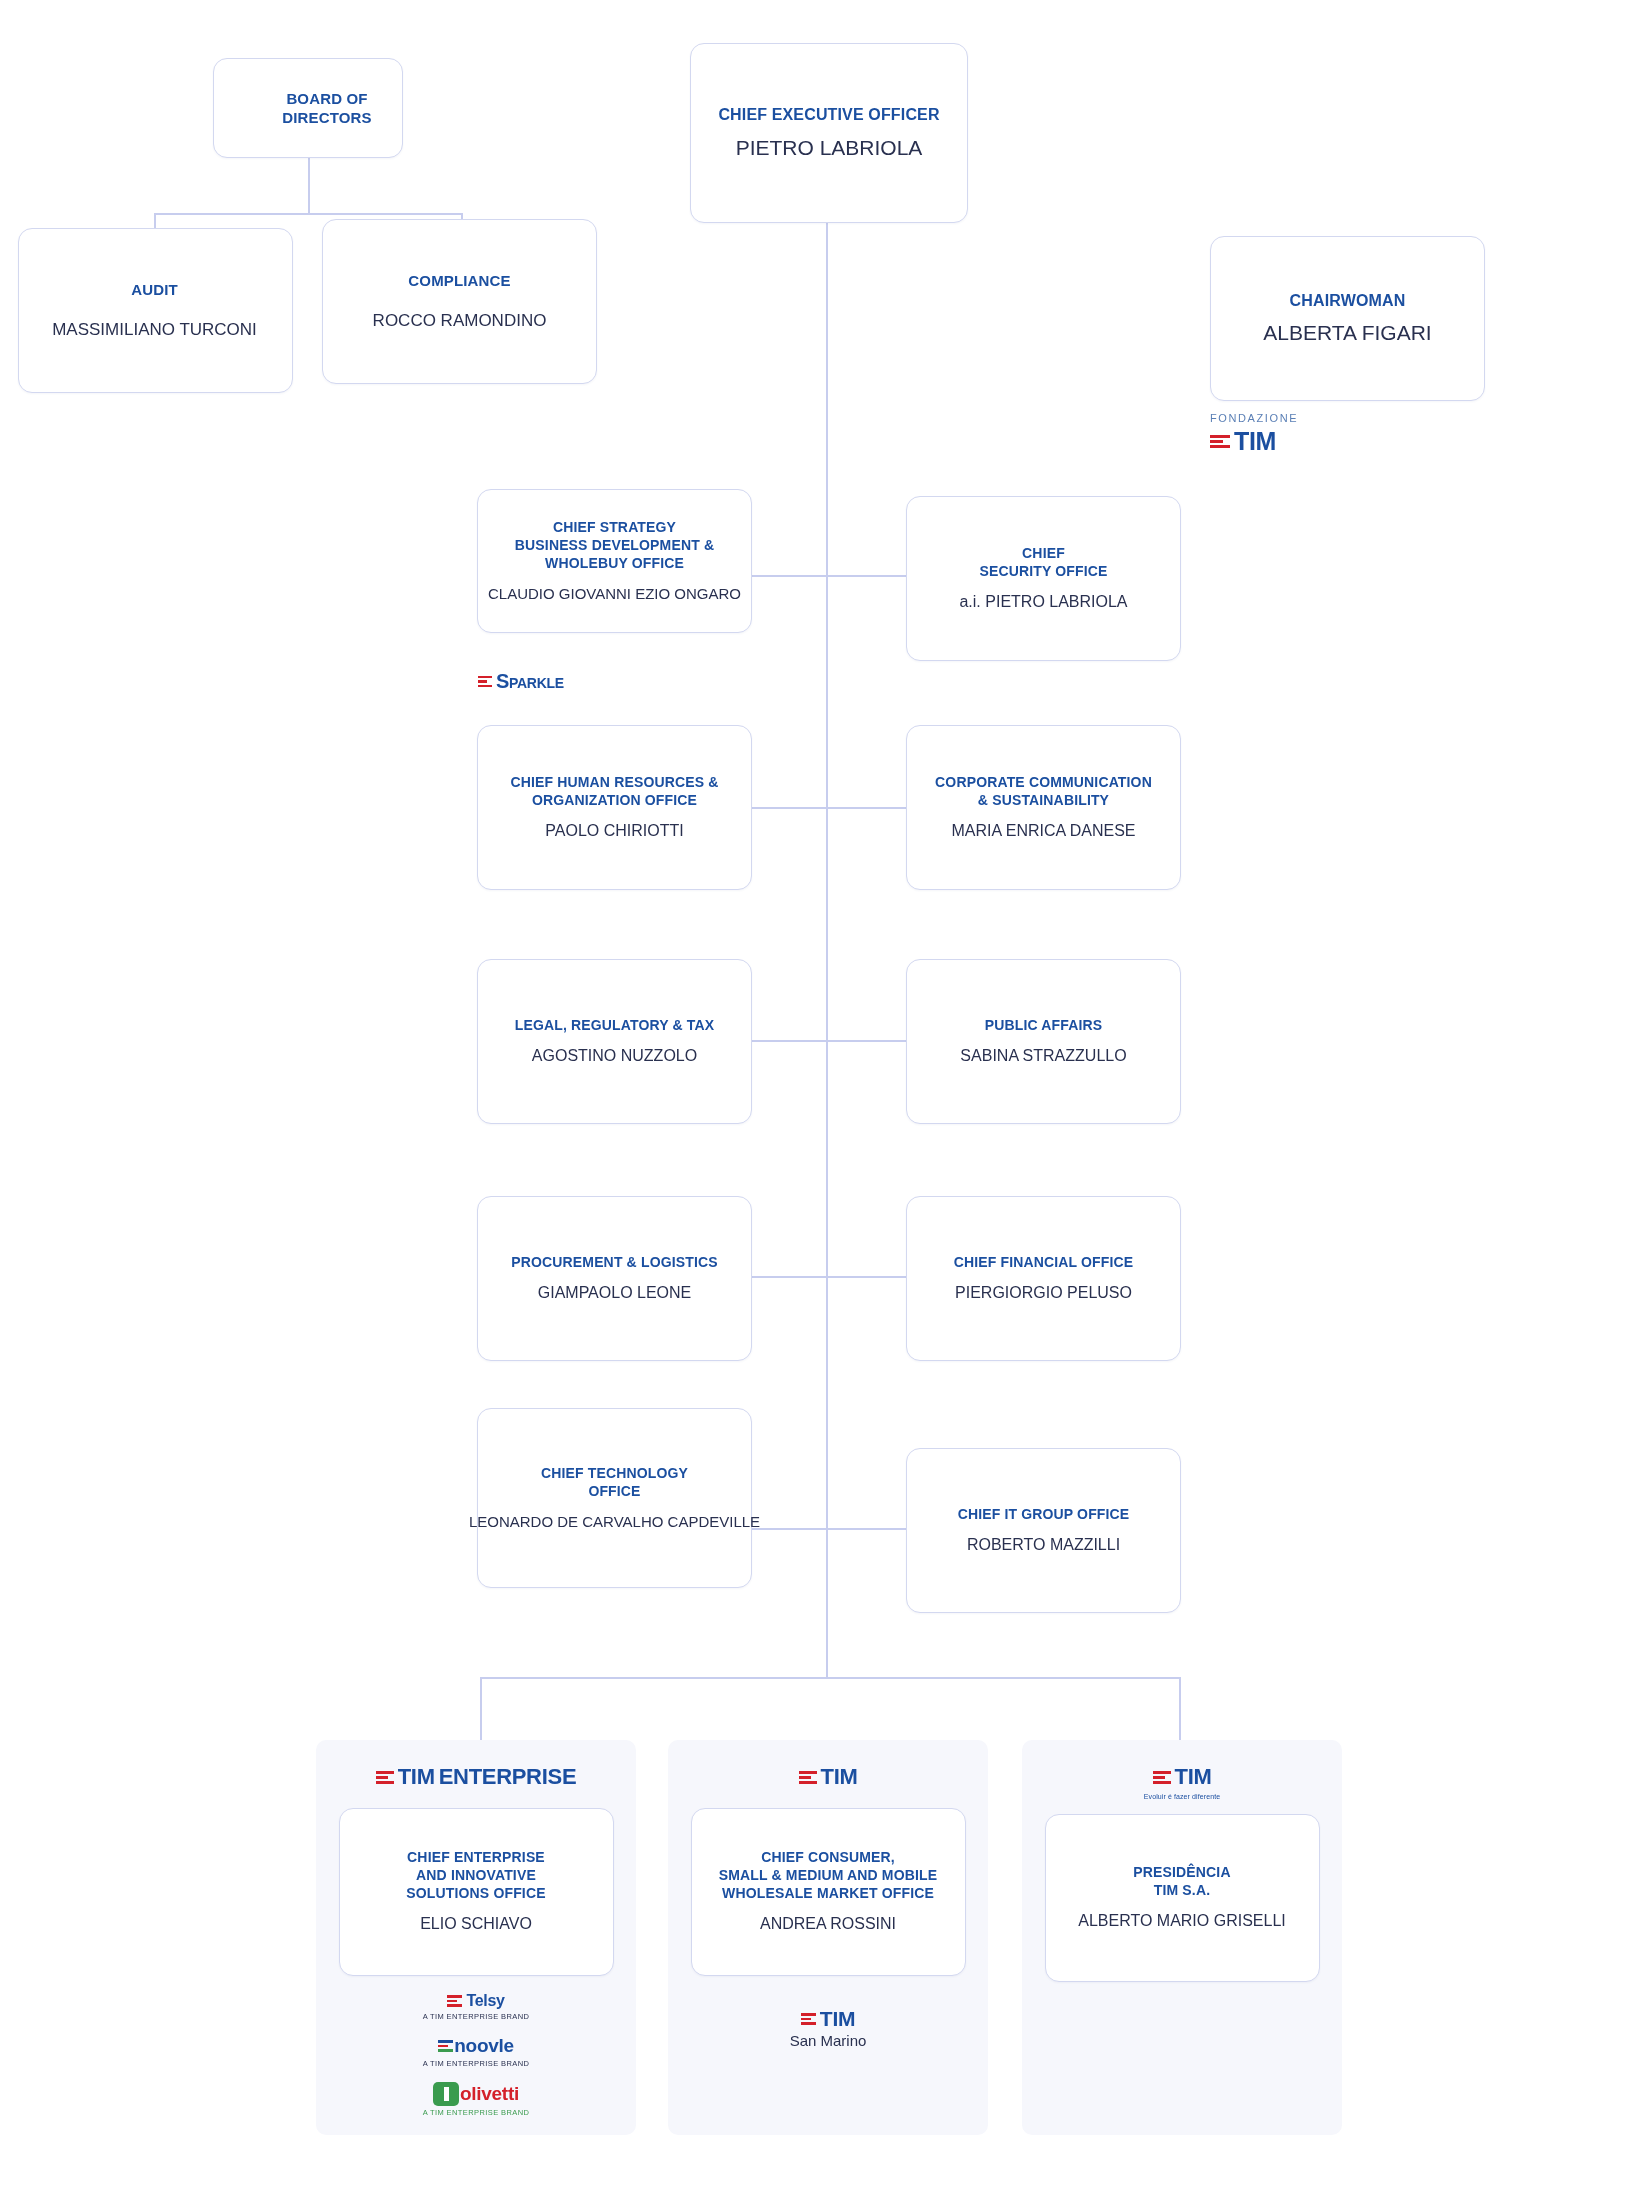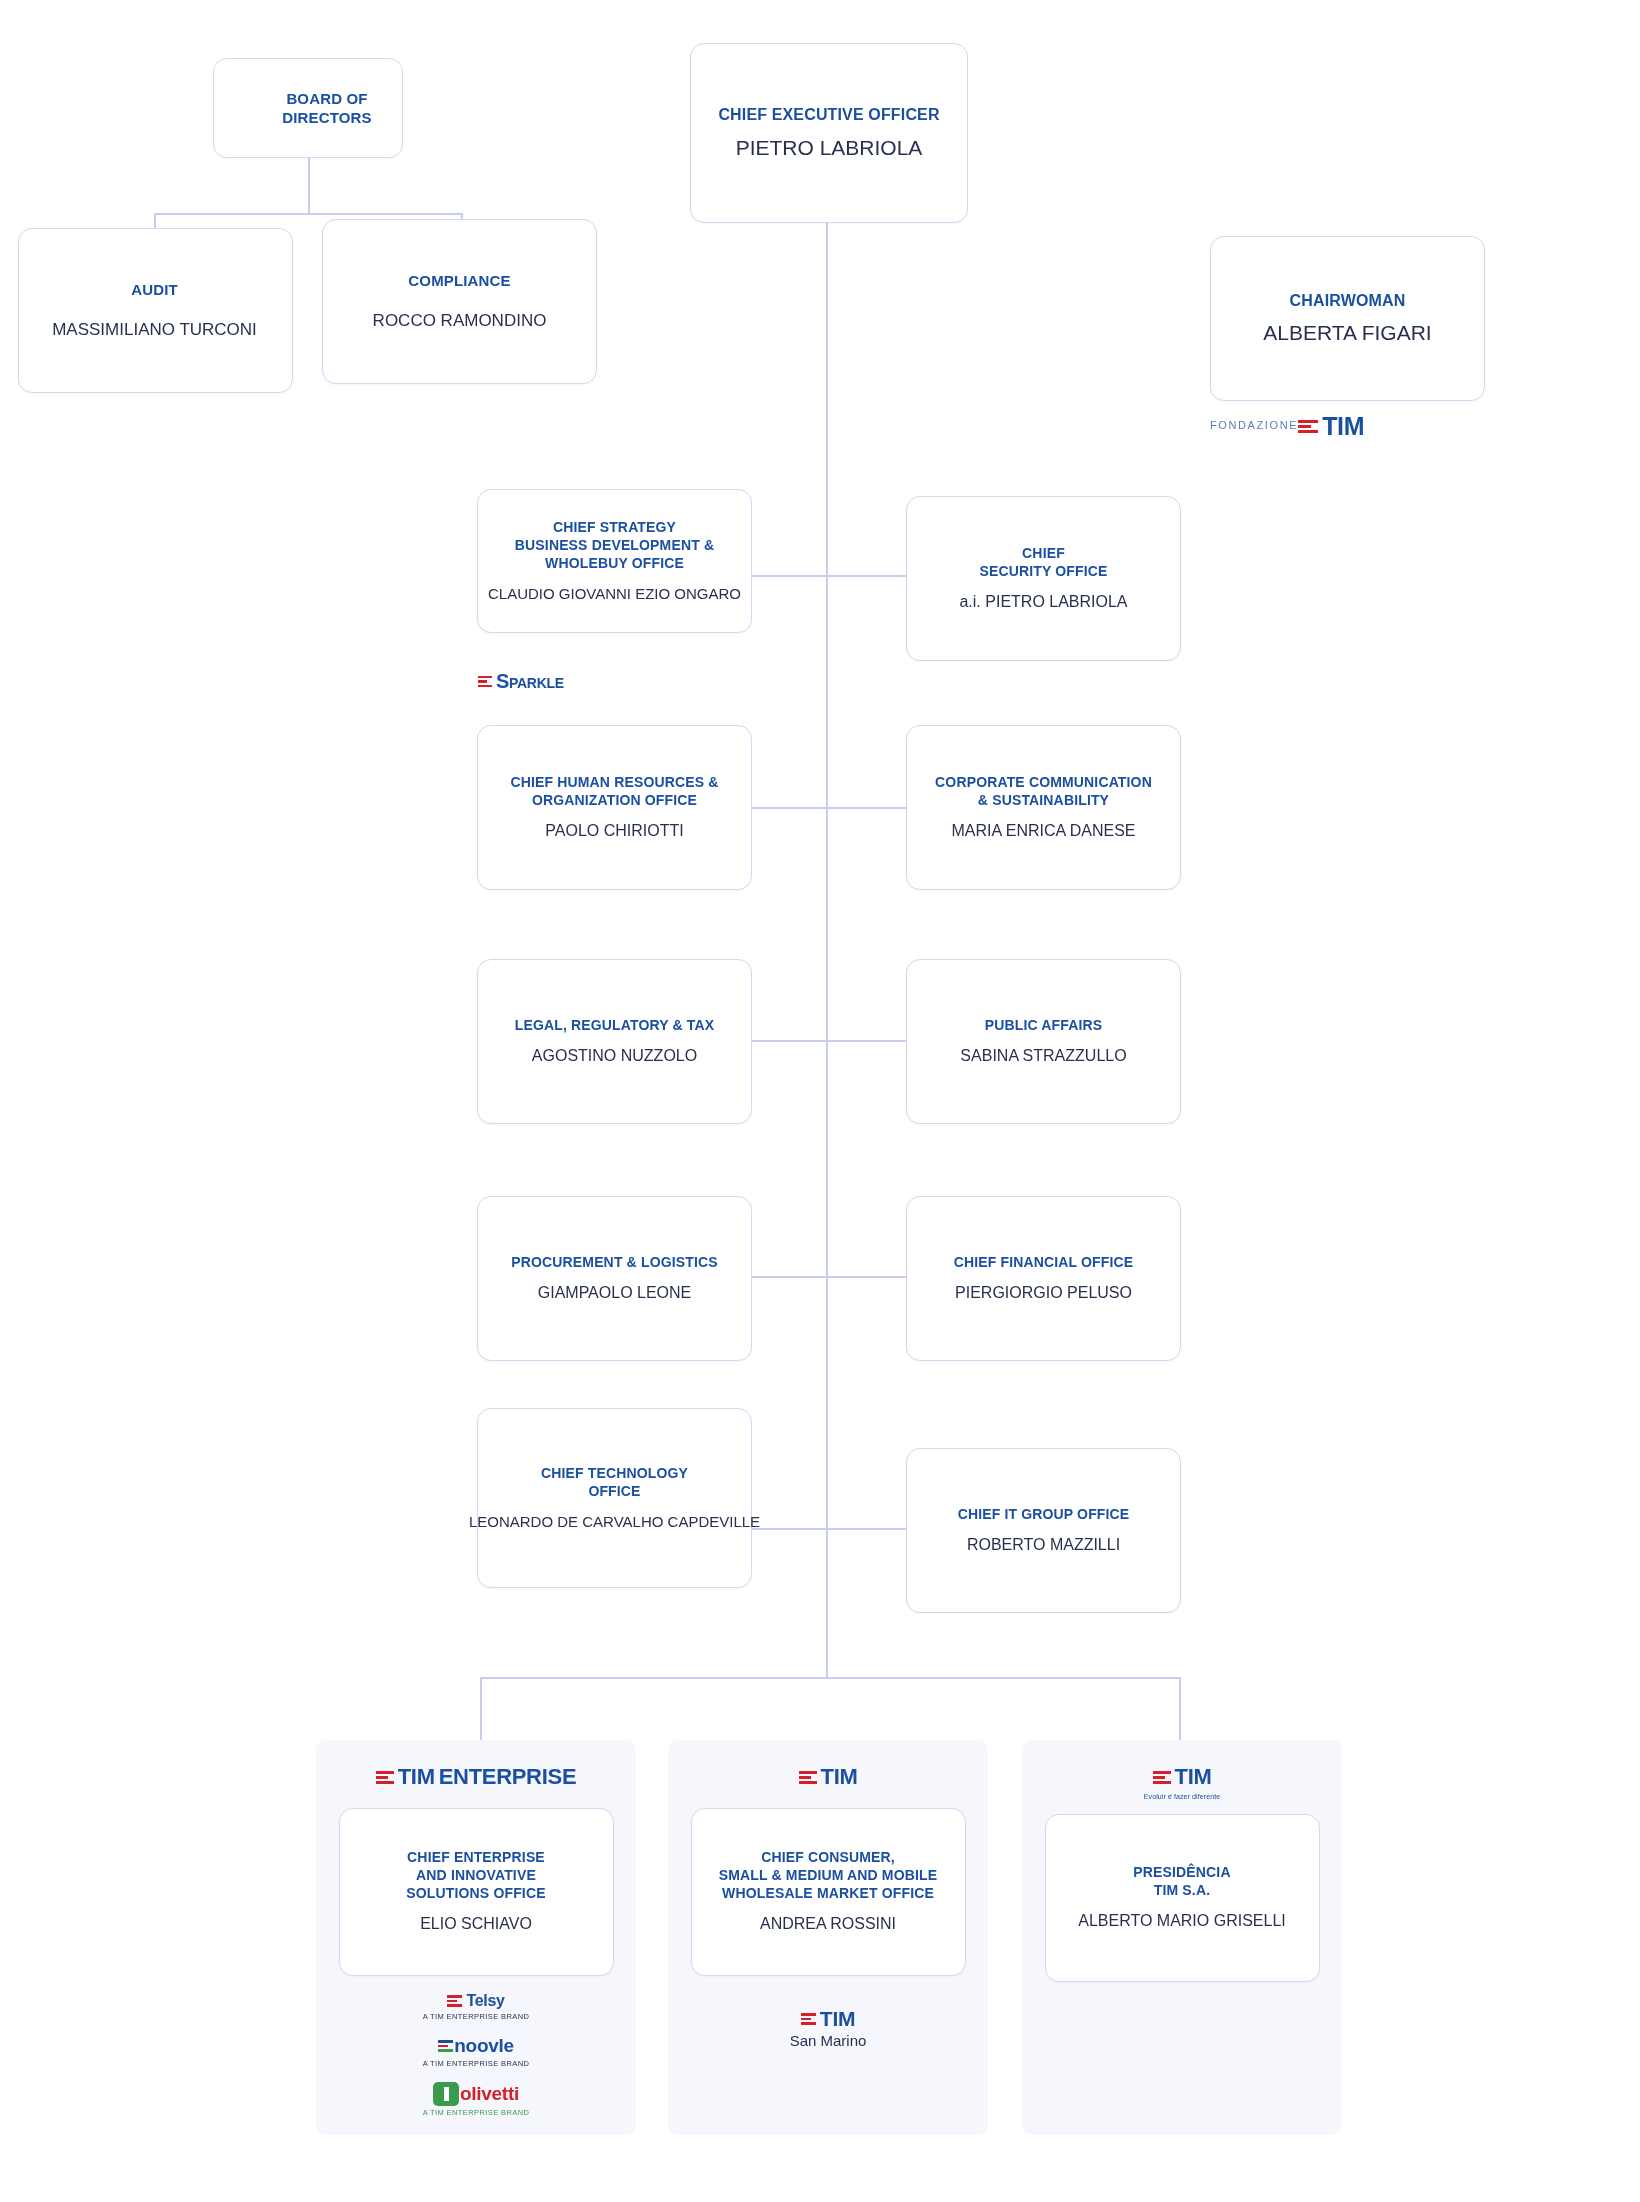--- a/index.html
+++ b/index.html
@@ -97,22 +97,22 @@
   .fondazione-label {
     font-size: 11px;
     color: #5a7fb5;
     letter-spacing: 1.6px;
     text-align: center;
     margin-bottom: 3px;
   }
   .logo-block {
     position: absolute;
     display: flex;
-    flex-direction: row;
-    align-items: center;
+    flex-direction: column;
+    align-items: flex-start;
   }
   .brand-row { display: flex; flex-direction: column; align-items: center; }
 
   
   .olivetti-mark {
     width: 26px; height: 24px;
     background: #3a9b4e;
     border-radius: 5px;
     display: inline-flex;
     align-items: center; justify-content: center;

